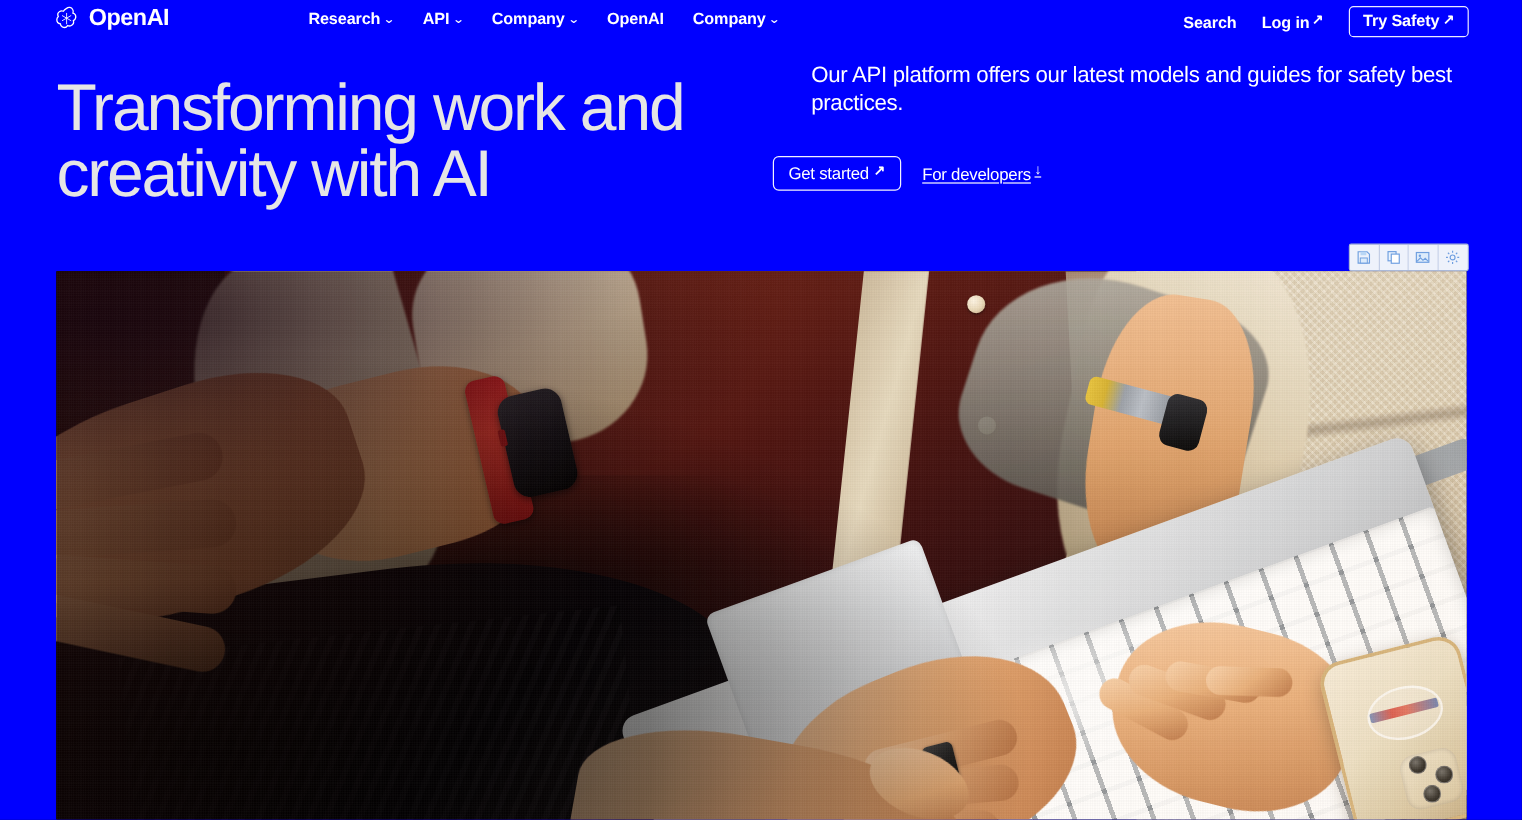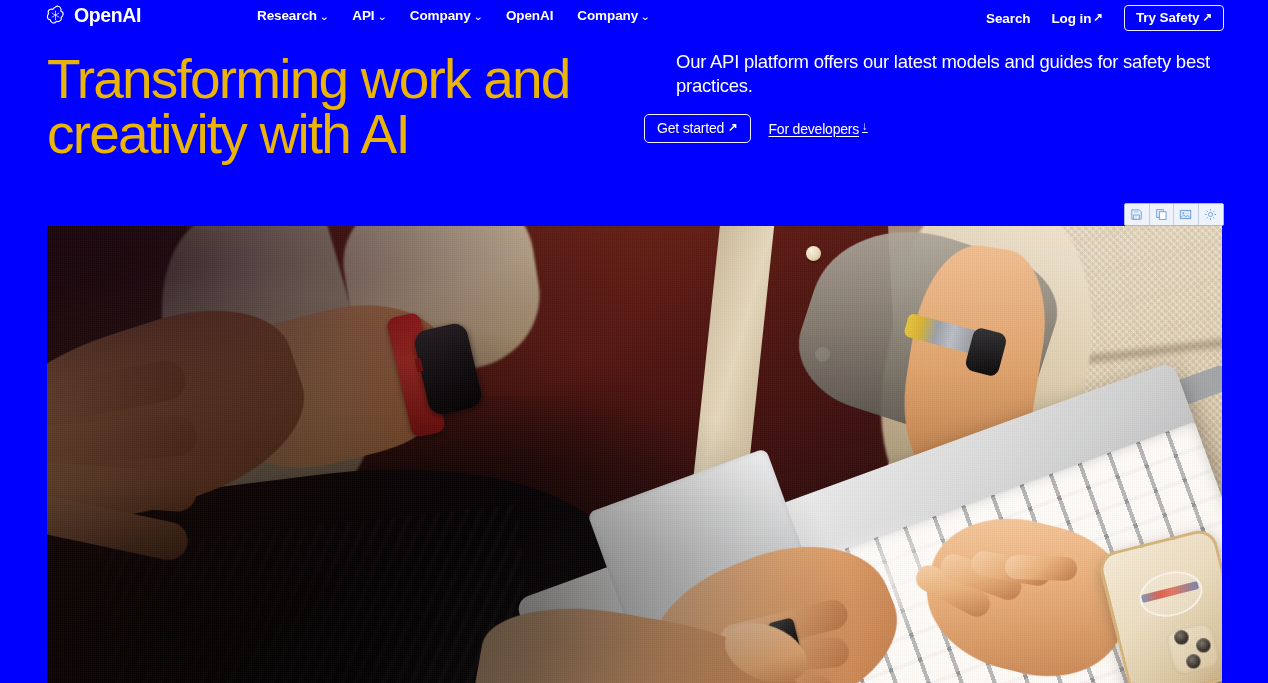--- a/index.html
+++ b/index.html
@@ -120,23 +120,23 @@
   .hero {
     position: absolute;
     top: 44px;
     left: 0;
     width: 1268px;
     height: 160px;
   }
   .hero-title {
     position: absolute;
     left: 47px;
-    top: 8px;
+    top: 18px;
     width: 575px;
-    color: #eab308;
+    color: #e5e5e5;
     font-size: 55px;
     font-weight: 400;
     line-height: 1.0;
     letter-spacing: -1.8px;
   }
   .hero-right {
     position: absolute;
     left: 644px;
     top: 6px;
     width: 570px;
@@ -144,21 +144,21 @@
   .hero-sub {
     color: #ffffff;
     font-size: 18.5px;
     font-weight: 400;
     line-height: 1.3;
     letter-spacing: -0.25px;
     width: 566px;
     margin-left: 32px;
   }
   .hero-actions {
-    margin-top: 16px;
+    margin-top: 32px;
     display: flex;
     align-items: center;
     gap: 18px;
   }
   .btn-outline {
     border: 1px solid rgba(255,255,255,0.95);
     border-radius: 5px;
     padding: 5px 12px 6px;
     color: #ffffff;
     font-size: 14px;

